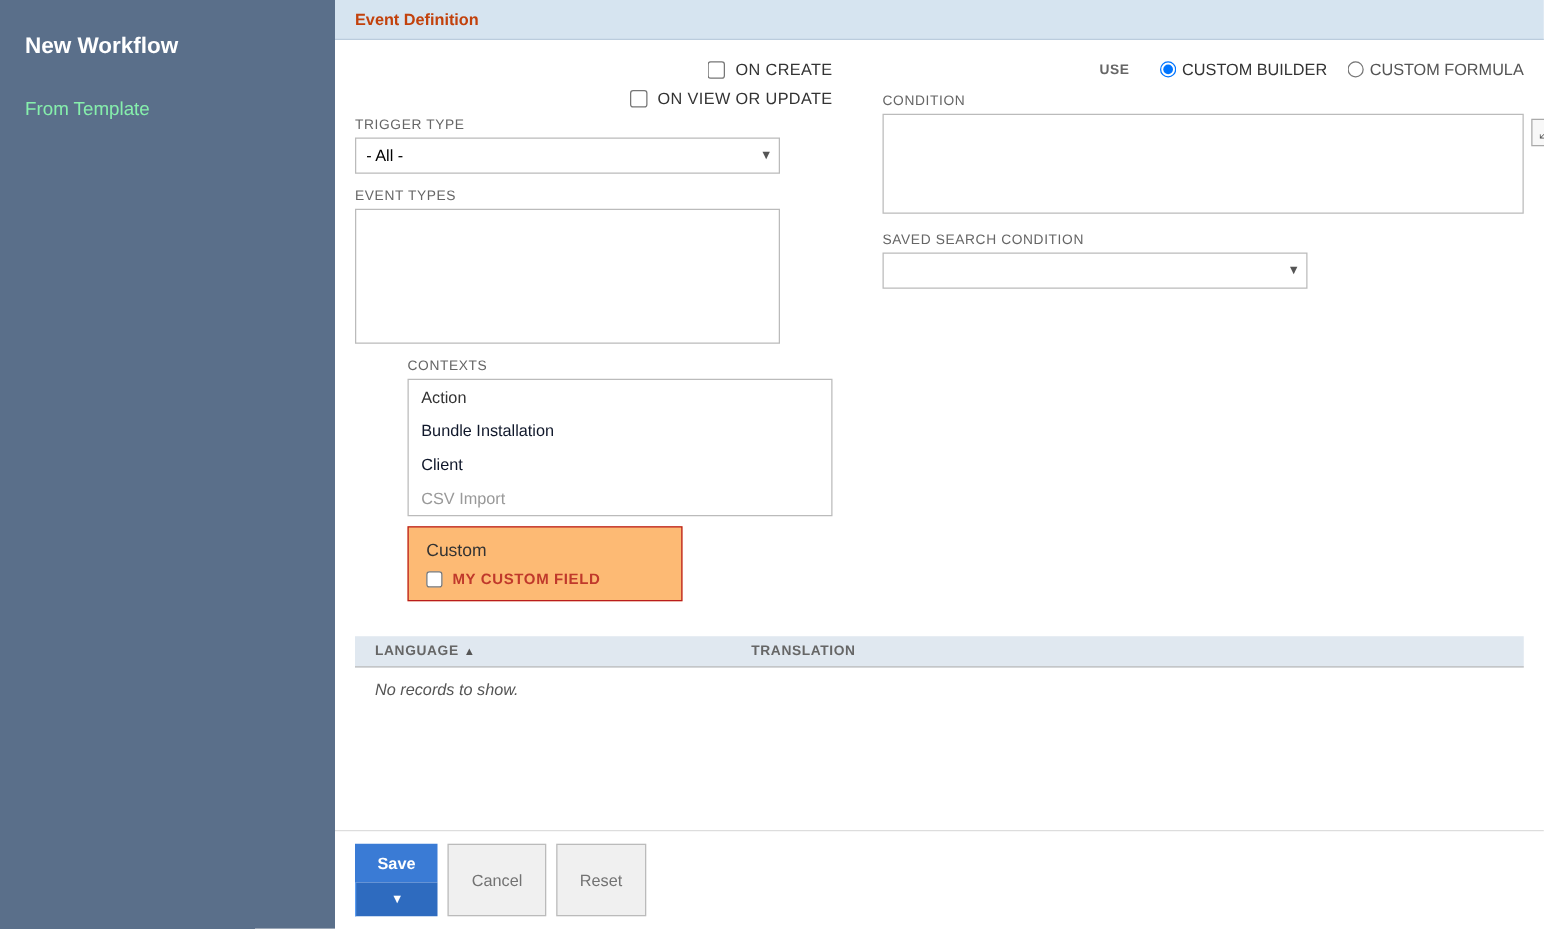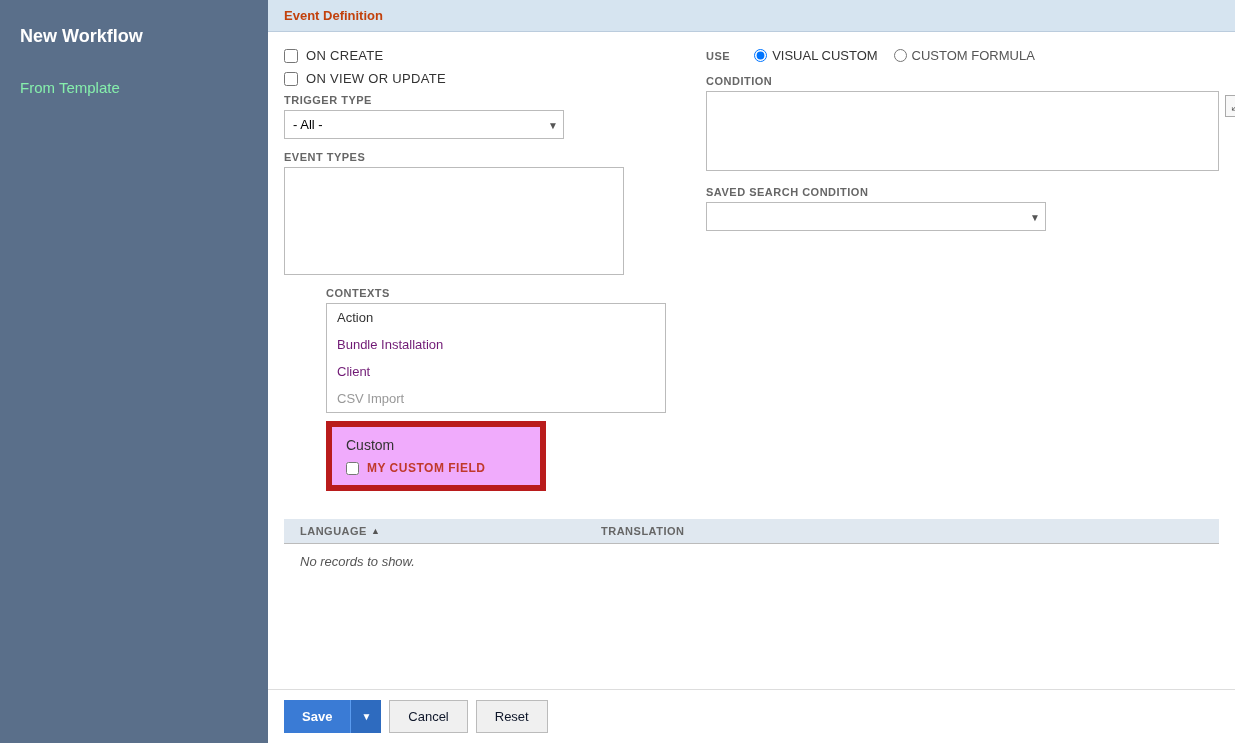--- a/index.html
+++ b/index.html
@@ -46,20 +46,21 @@
     }
 
     
     .content {
       padding: 16px;
       flex: 1;
     }
 
     .form-row {
       margin-bottom: 12px;
+      justify-content: flex-end;
     }
 
     .checkbox-row {
       display: flex;
       align-items: center;
       gap: 8px;
       margin-bottom: 8px;
     }
     .checkbox-row input[type="checkbox"] {
       width: 14px;
@@ -67,31 +68,31 @@
     }
     .checkbox-label {
       font-size: 13px;
       color: #333;
       text-transform: uppercase;
       letter-spacing: 0.3px;
     }
 
     .field-label {
       font-size: 11px;
-      font-weight: bold;
+      font-weight: normal;
       color: #666;
       letter-spacing: 0.5px;
       margin-bottom: 4px;
       text-transform: uppercase;
     }
 
     .select-wrapper {
       position: relative;
       display: inline-block;
-      width: 280px;
+      width: 340px;
     }
     .select-wrapper select {
       width: 100%;
       padding: 6px 28px 6px 8px;
       border: 1px solid #bbb;
       background: #fff;
       font-size: 13px;
       appearance: none;
       cursor: pointer;
     }
@@ -112,21 +113,21 @@
       overflow-y: auto;
       background: #fff;
       font-size: 13px;
     }
     .listbox-item {
       padding: 6px 10px;
       cursor: pointer;
       color: #333;
     }
     .listbox-item.link-blue {
-      color: #701a75;
+      color: #0f172a;
     }
     .listbox-item.faded {
       color: #999;
     }
 
     
     .form-columns {
       display: flex;
       gap: 40px;
     }
@@ -205,22 +206,22 @@
       padding: 6px 28px 6px 8px;
       border: 1px solid #bbb;
       background: #fff;
       font-size: 13px;
       appearance: none;
     }
 
     
     .custom-section {
       margin: 0 0 0 0;
-      border: 6px solid #b91c1c;
-      background: #f0abfc;
+      border: 1px solid #b91c1c;
+      background: #fdba74;
       display: inline-block;
       padding: 10px 14px;
       min-width: 220px;
     }
     .custom-title {
       font-size: 14px;
       color: #333;
       margin-bottom: 8px;
     }
     .custom-field-row {
@@ -276,20 +277,21 @@
     .action-bar {
       padding: 10px 16px;
       display: flex;
       gap: 8px;
       background: #fff;
       border-top: 1px solid #ddd;
     }
     .btn-save {
       display: flex;
       align-items: stretch;
+      flex-direction: column;
     }
     .btn-save-main {
       background: #3a7bd5;
       color: #fff;
       border: none;
       padding: 8px 18px;
       font-size: 13px;
       font-weight: bold;
       cursor: pointer;
     }
@@ -297,21 +299,21 @@
       background: #2e6bbf;
       color: #fff;
       border: none;
       border-left: 1px solid #5a9bef;
       padding: 8px 10px;
       cursor: pointer;
       font-size: 10px;
     }
     .btn-secondary {
       background: #f0f0f0;
-      color: #0f172a;
+      color: #737373;
       border: 1px solid #bbb;
       padding: 8px 18px;
       font-size: 13px;
       cursor: pointer;
     }
 
     
     .contexts-wrapper {
       position: relative;
       padding-left: 42px;
@@ -393,21 +395,21 @@
         </div>
 
       </div>
 
       <div class="form-col-right">
 
         <div class="use-row form-row">
           <span class="use-label">USE</span>
           <label class="radio-option">
             <input type="radio" name="use_mode" checked="" style="">
-            <span>VISUAL CUSTOM</span>
+            <span>CUSTOM BUILDER</span>
           </label>
           <label class="radio-option custom-formula">
             <input type="radio" name="use_mode" style="">
             <span>CUSTOM FORMULA</span>
           </label>
         </div>
 
         <div class="form-row">
           <div class="field-label">CONDITION</div>
           <div class="condition-wrapper">

